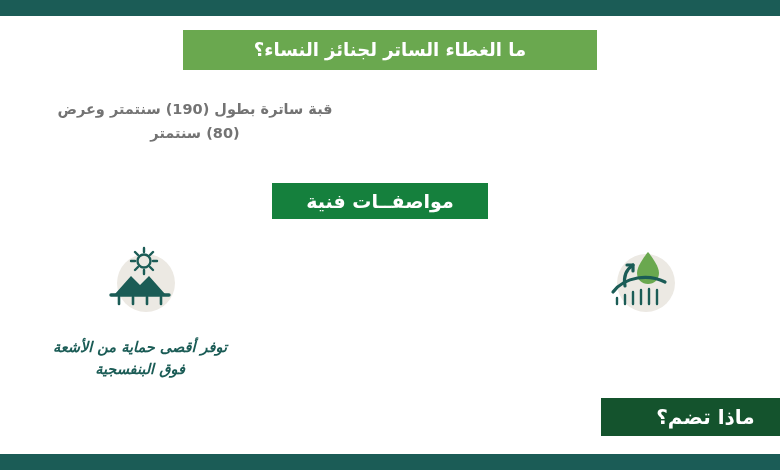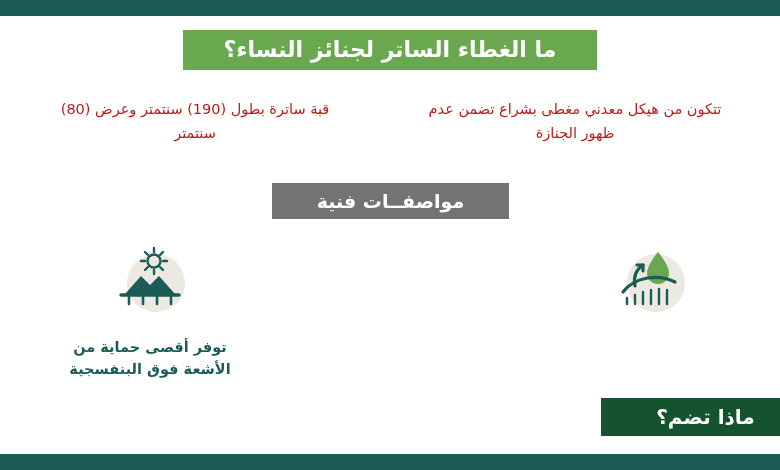--- a/index.html
+++ b/index.html
@@ -47,78 +47,79 @@
     left: 183px;
     width: 414px;
     height: 40px;
     background: #6aa84f;
     display: flex;
     align-items: center;
     justify-content: center;
   }
   .title-banner .title-text {
     color: #ffffff;
-    font-size: 22px;
+    font-size: 18px;
     font-weight: bold;
     letter-spacing: 0px;
     line-height: 1;
     white-space: nowrap;
   }
 
   
   .desc-row {
     position: absolute;
     top: 98px;
     left: 40px;
     width: 700px;
     display: flex;
     flex-direction: row-reverse;
     justify-content: space-between;
   }
   .desc-col {
     width: 310px;
     text-align: center;
-    color: #b91c1c;
+    color: #737373;
     font-size: 14.5px;
-    font-weight: normal;
+    font-weight: bold;
     line-height: 1.65;
   }
   .desc-col.left-col {
     width: 330px;
   }
 
   
   .section-banner {
     position: absolute;
     top: 183px;
     left: 272px;
-    width: 237px;
+    width: 216px;
     height: 36px;
-    background: #737373;
+    background: #15803d;
     display: flex;
     align-items: center;
     justify-content: center;
     text-align: right;
   }
   .section-banner .section-text {
     color: #ffffff;
     font-size: 19px;
     font-weight: bold;
     white-space: nowrap;
   }
 
   
   .features {
     position: absolute;
     top: 240px;
-    left: 40px;
+    left: 30px;
     width: 720px;
     display: flex;
     flex-direction: row-reverse;
     justify-content: space-between;
+    font-style: italic;
   }
   .feature {
     width: 220px;
     display: flex;
     flex-direction: column;
     align-items: center;
   }
   .feature-icon-wrap {
     width: 78px;
     height: 78px;
@@ -176,21 +177,20 @@
 <div id="page">
 
   <div class="top-bar"></div>
 
   <div class="title-banner">
     <span class="title-text">ما الغطاء الساتر لجنائز النساء؟</span>
   </div>
 
   <div class="desc-row">
     <div class="desc-col right-col">قبة ساترة بطول (190) سنتمتر وعرض (80) سنتمتر</div>
-    <div class="desc-col left-col">تتكون من هيكل معدني مغطى بشراع تضمن عدم ظهور الجنازة</div>
   </div>
 
   <div class="section-banner">
     <span class="section-text">مواصفــات فنية</span>
   </div>
 
   <div class="features">
 
     <div class="feature">
       <div class="feature-icon-wrap">

